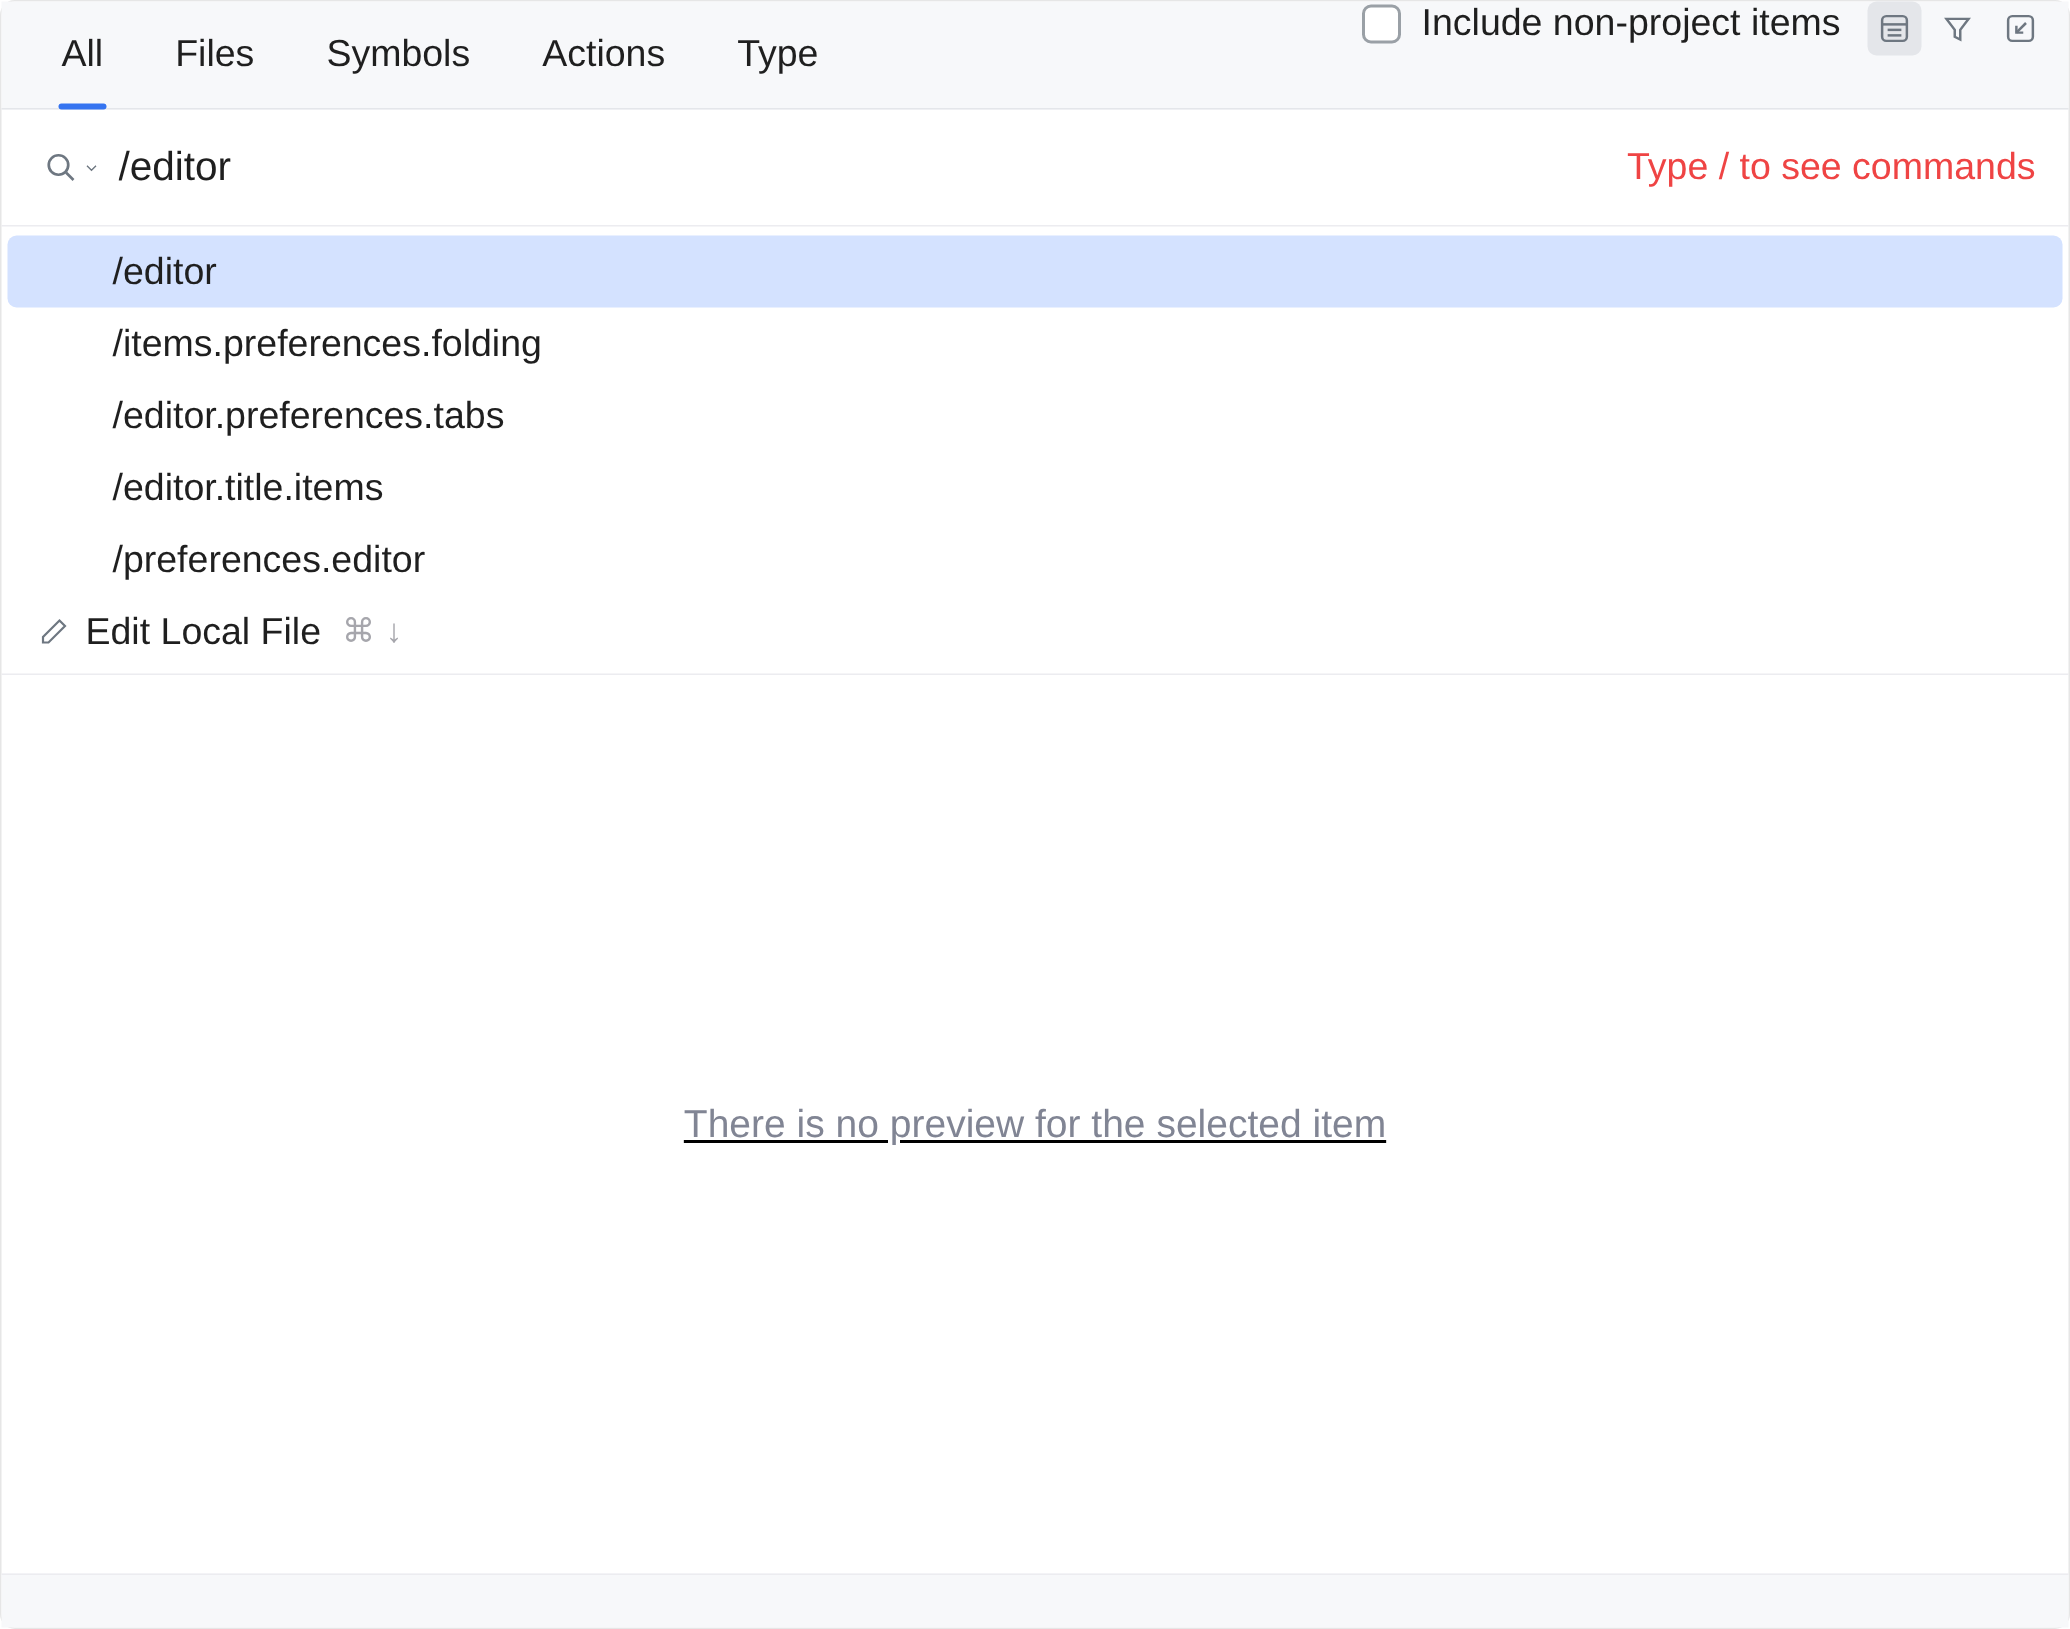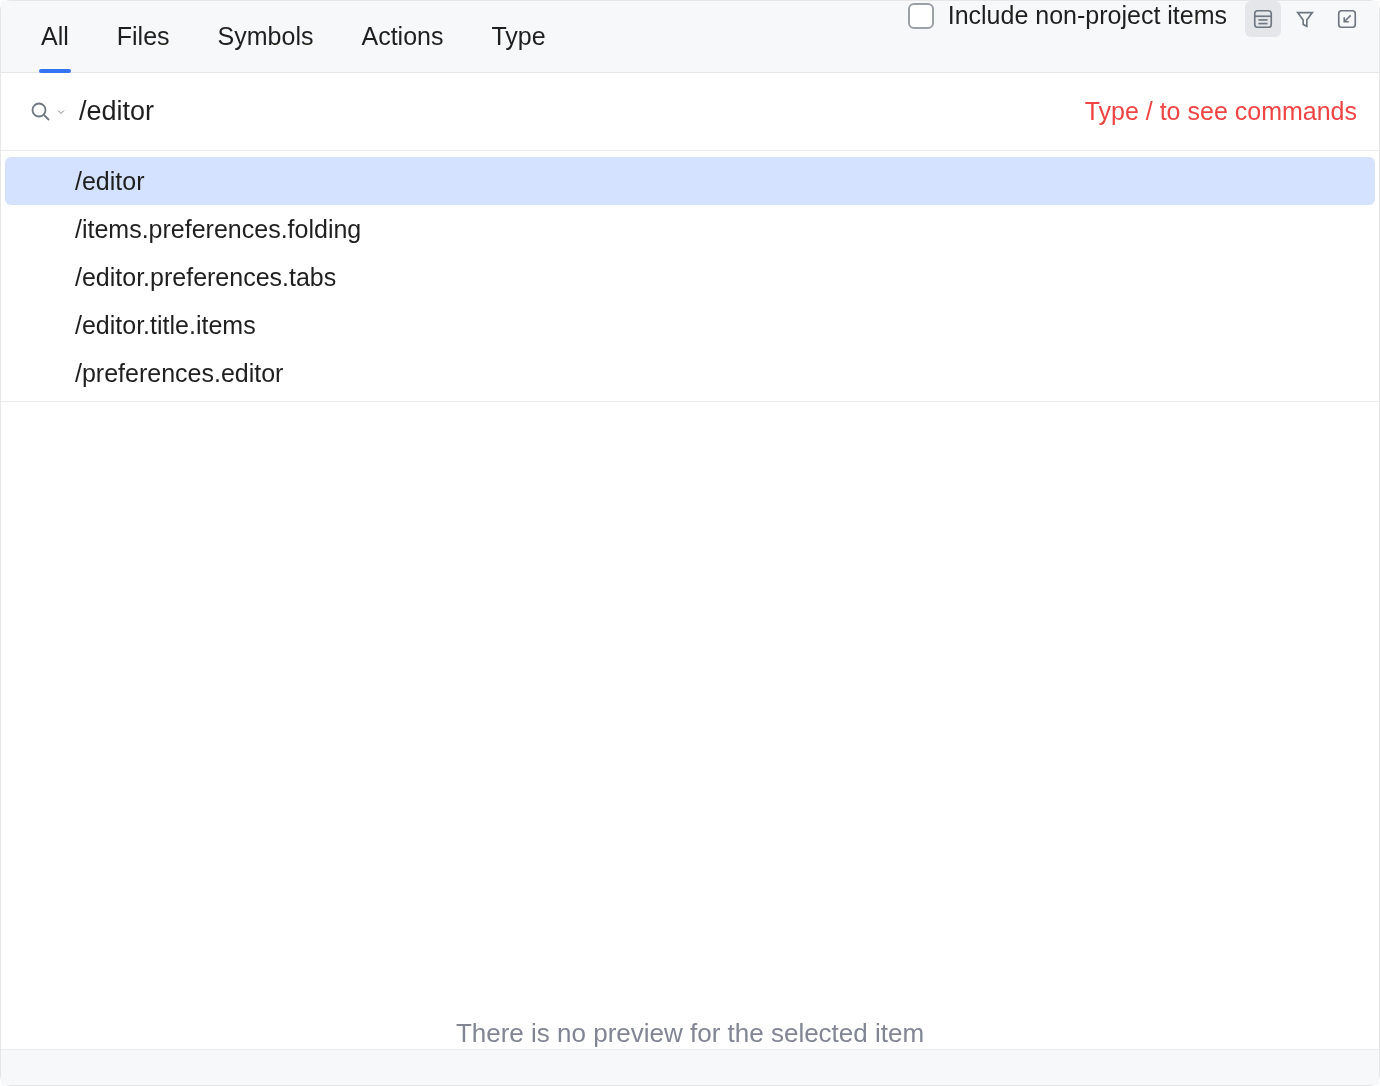--- a/index.html
+++ b/index.html
@@ -32,21 +32,21 @@
   .results { display: flex; flex-direction: column; padding: 6px 4px 0 4px; }
   .result-row { height: 48px; display: flex; align-items: center; padding-left: 70px; font-size: 25px; color: #1f1f1f; border-radius: 6px; cursor: pointer; }
   .result-row.selected { background: #d4e2ff; }
   .action-row { height: 48px; display: flex; align-items: center; padding-left: 24px; font-size: 25px; color: #1f1f1f; gap: 10px; cursor: pointer; }
   .action-row svg { stroke: #6e7781; fill: none; stroke-width: 1.6; }
   .shortcut { color: #a6a6ac; font-size: 22px; margin-left: 4px; letter-spacing: 0.5px; }
 
   .divider-under-results { border-bottom: 1px solid #ececf0; margin-top: 4px; }
 
   
-  .preview { flex: 1; display: flex; align-items: flex-end; justify-content: center; }
+  .preview { flex: 1; display: flex; align-items: center; justify-content: center; text-decoration: underline; }
   .preview-text { font-size: 26px; color: #818594; }
 
   
   .footer { height: 36px; background: #f7f8fa; border-top: 1px solid #ececf0; }
 </style>
 </head>
 <body>
 
 <div class="root">
 
@@ -102,20 +102,27 @@
   </div>
 
   <div class="results">
       <div class="result-row selected">/editor</div>
       <div class="result-row">/items.preferences.folding</div>
       <div class="result-row">/editor.preferences.tabs</div>
       <div class="result-row">/editor.title.items</div>
       <div class="result-row">/preferences.editor</div>
     </div>
 
+  <div class="action-row">
+    <svg width="22" height="22" viewBox="0 0 24 24">
+      <path d="M4 20 L4 16 L16 4 L20 8 L8 20 Z"></path>
+    </svg>
+    <span>Edit Local File</span>
+    <span class="shortcut">⌘ ↓</span>
+  </div>
 
   <div class="divider-under-results"></div>
 
   <div class="preview">
     <span class="preview-text">There is no preview for the selected item</span>
   </div>
 
   <div class="footer"></div>
 
 </div>

